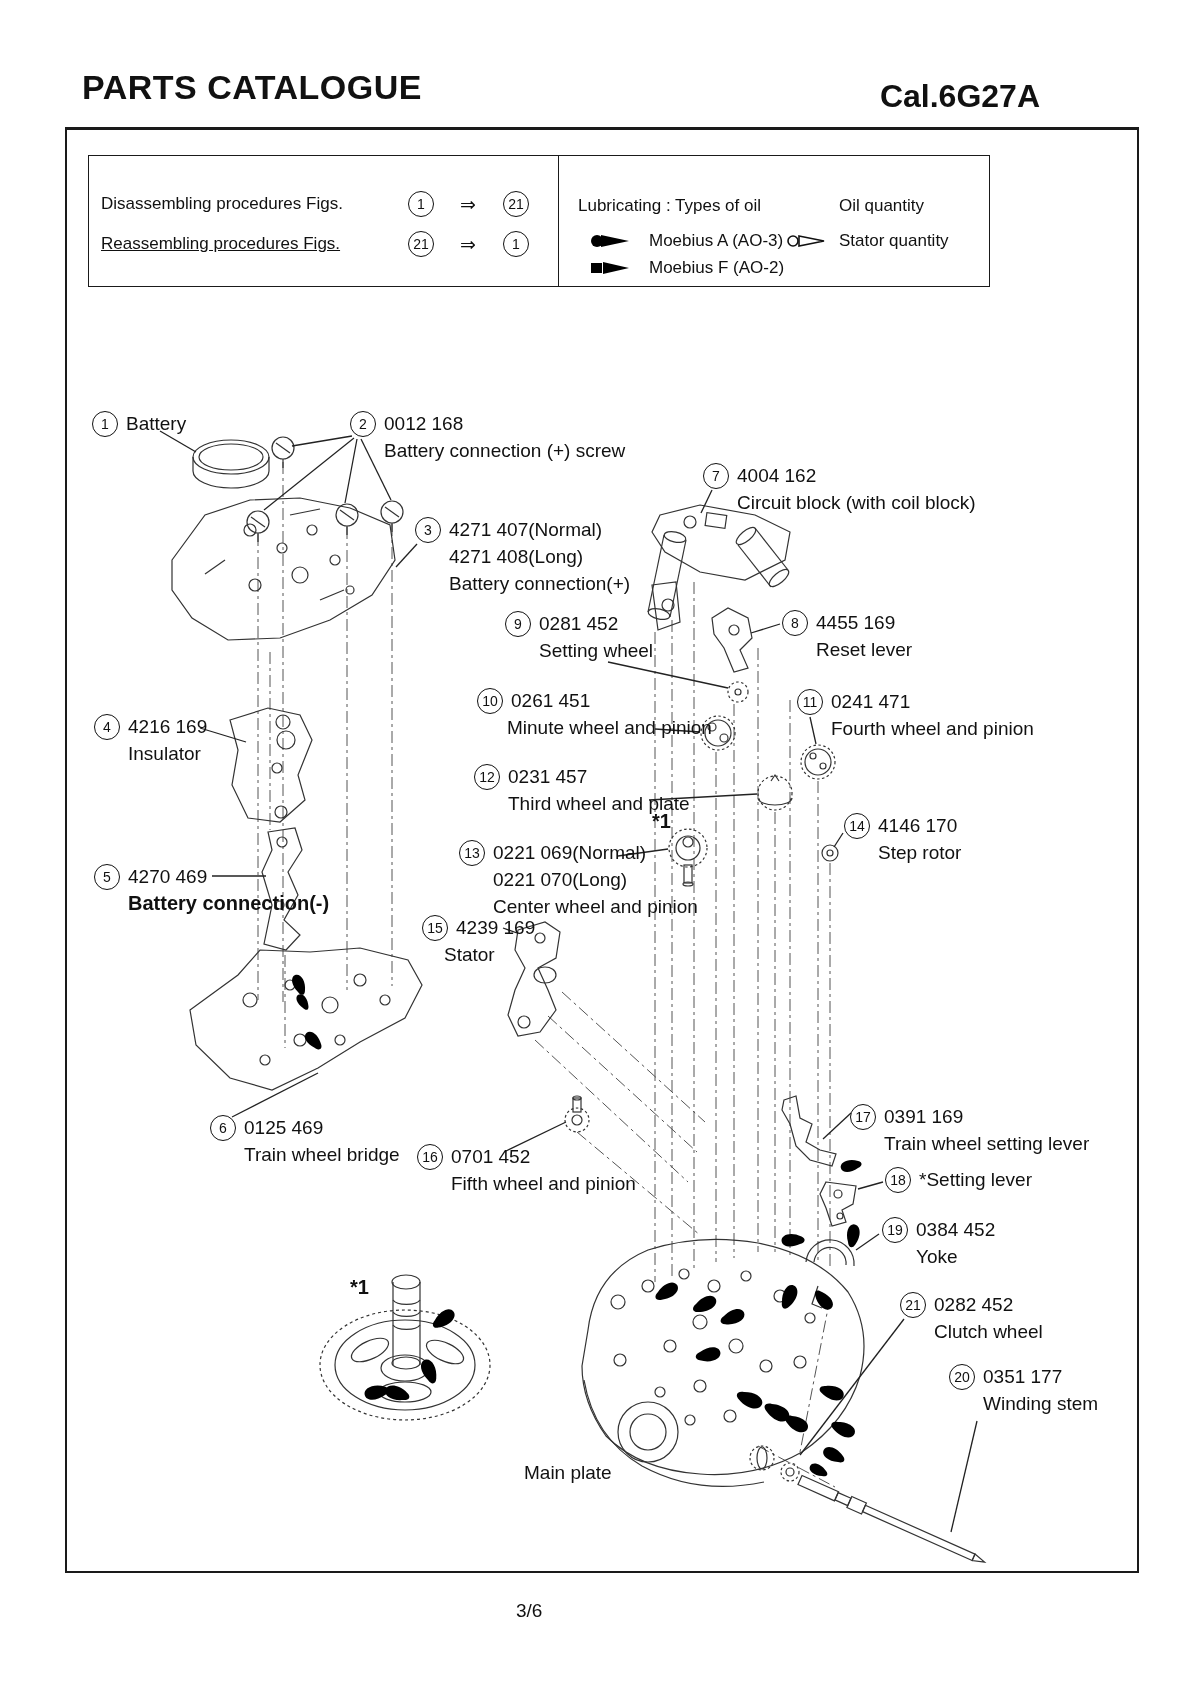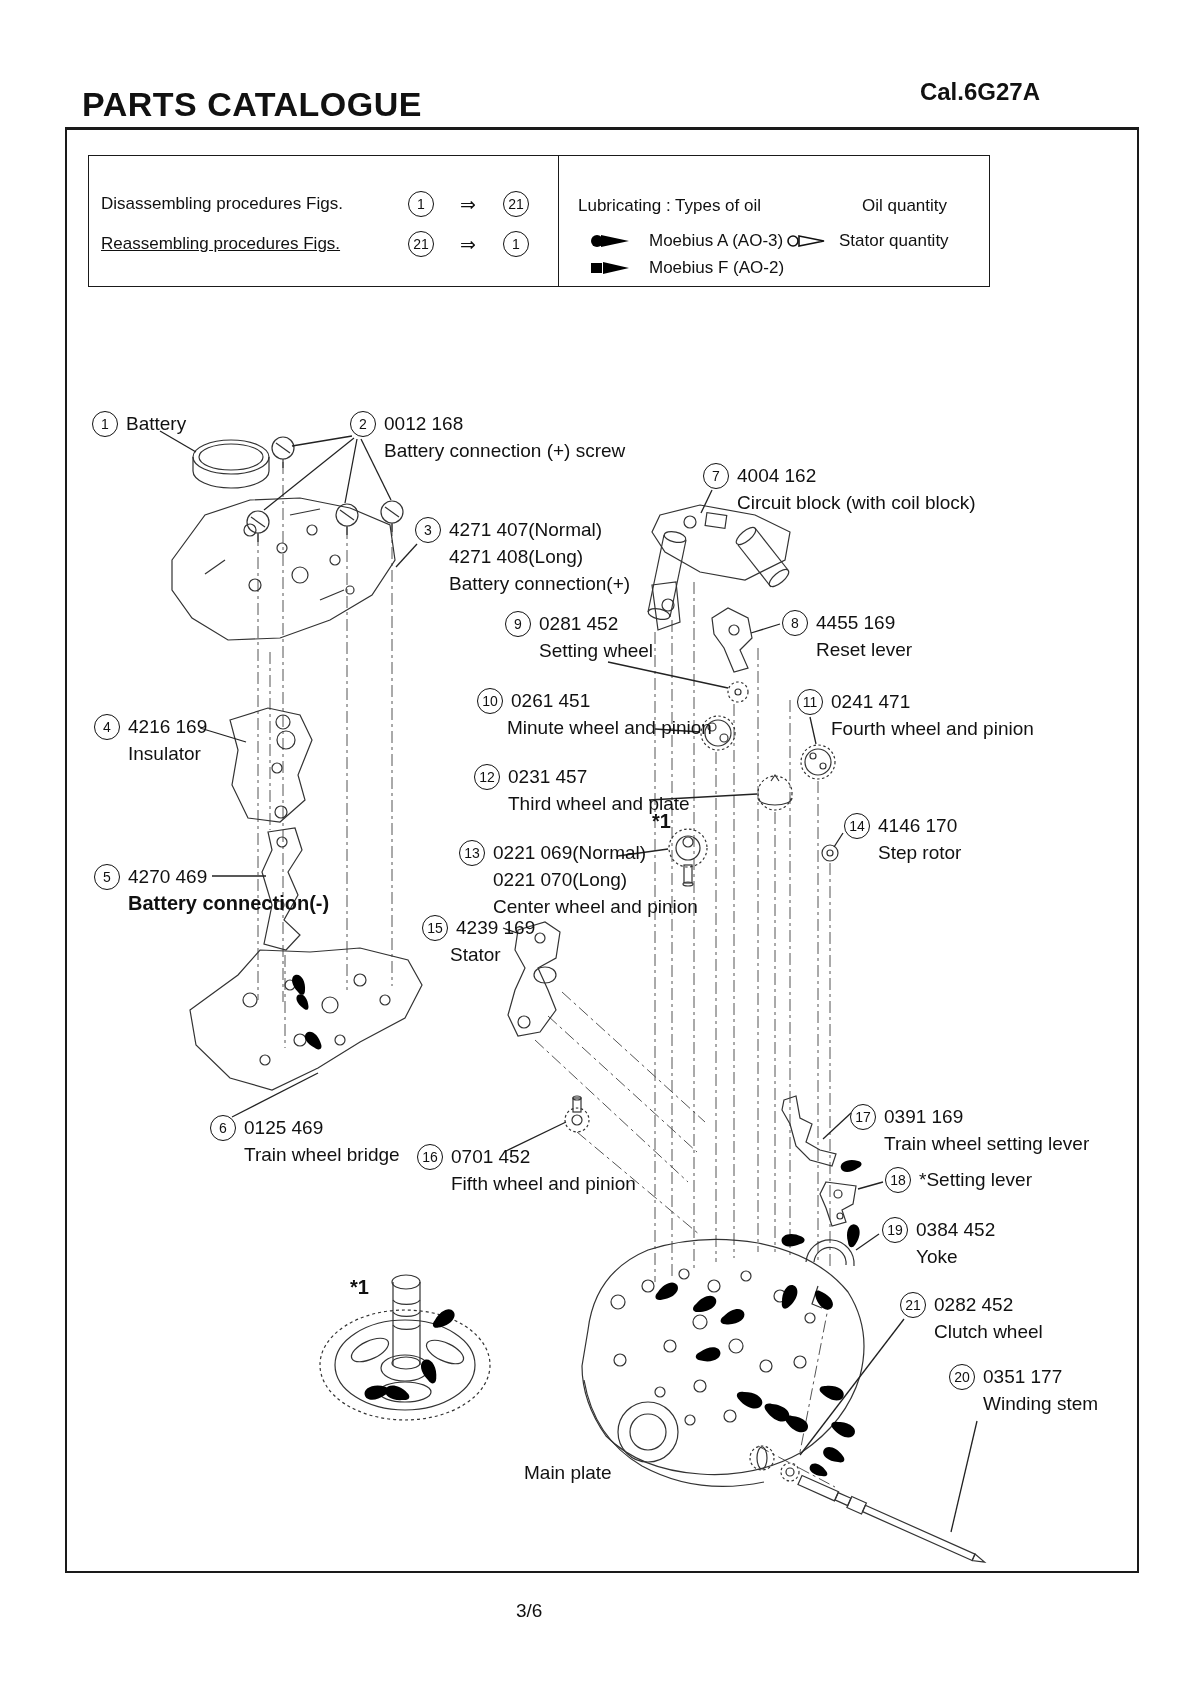--- a/index.html
+++ b/index.html
@@ -1,20 +1,20 @@
 <!DOCTYPE html>
 <html><head>
 <meta charset="utf-8">
 <style>
   html,body{margin:0;padding:0;background:#e8e8e8;}
   .page{position:relative;width:1200px;height:1699px;background:#ffffff;
         font-family:"Liberation Sans", sans-serif;color:#111;overflow:hidden;}
   .abs{position:absolute;white-space:nowrap;}
-  .page-title{left:82px;top:85px;font-size:34px;font-weight:700;letter-spacing:.5px;}
-  .model{left:868px;top:78px;width:172px;text-align:right;font-size:24px;font-weight:700;}
+  .page-title{left:82px;top:68px;font-size:34px;font-weight:700;letter-spacing:.5px;}
+  .model{left:868px;top:78px;width:172px;text-align:right;font-size:32px;font-weight:700;}
   .content-box{position:absolute;left:65px;top:127px;width:1070px;height:1441px;
         border:2px solid #1a1a1a;border-top-width:3px;}
   .info-box{position:absolute;left:88px;top:155px;width:900px;height:130px;border:1.6px solid #1a1a1a;}
   .info-divider{position:absolute;left:469px;top:0;width:0;height:100%;border-left:1.6px solid #1a1a1a;}
   .ib{position:absolute;transform:translateY(-50%);font-size:17px;white-space:nowrap;}
   .cnum{display:inline-flex;width:26px;height:26px;border:1.7px solid #111;border-radius:50%;
         align-items:center;justify-content:center;font-size:14px;line-height:1;flex:none;
         background:#fff;box-sizing:border-box;}
   .callout{position:absolute;font-size:19px;line-height:27px;white-space:nowrap;z-index:3;}
   .callout .row{display:flex;align-items:center;gap:8px;}
@@ -42,21 +42,21 @@
     <div class="ib" style="left:12px;top:48px;">Disassembling procedures Figs.</div>
     <div class="ib" style="left:319px;top:48px;"><span class="cnum">1</span></div>
     <div class="ib" style="left:371px;top:48px;font-size:19px;">⇒</div>
     <div class="ib" style="left:414px;top:48px;"><span class="cnum">21</span></div>
     <div class="ib" style="left:12px;top:88px;text-decoration:underline;">Reassembling procedures Figs.</div>
     <div class="ib" style="left:319px;top:88px;"><span class="cnum">21</span></div>
     <div class="ib" style="left:371px;top:88px;font-size:19px;">⇒</div>
     <div class="ib" style="left:414px;top:88px;"><span class="cnum">1</span></div>
 
     <div class="ib" style="left:489px;top:50px;">Lubricating : Types of oil</div>
-    <div class="ib" style="left:750px;top:50px;margin-left:23px;">Oil quantity</div>
+    <div class="ib" style="left:750px;top:50px;">Oil quantity</div>
     <svg class="legend-icon" style="left:500px;top:85px;" width="44" height="18">
       <circle cx="8" cy="9" r="6" fill="#000"></circle>
         <polygon points="12,3 40,9 12,15" fill="#000"></polygon>
     </svg>
     <div class="ib" style="left:560px;top:85px;">Moebius A (AO-3)</div>
     <svg class="legend-icon" style="left:697px;top:85px;" width="42" height="18">
       <circle cx="7" cy="9" r="5" fill="none" stroke="#111" stroke-width="1.6"></circle>
       <polygon points="13,4 38,9 13,14" fill="none" stroke="#111" stroke-width="1.6"></polygon>
     </svg>
     <div class="ib" style="left:750px;top:85px;">Stator quantity</div>
@@ -441,21 +441,21 @@
       </div>
     <div class="sub">
         <div>Step rotor</div>
       </div>
   </div>
   <div class="callout" style="left:422px;top:914px;">
     <div class="row">
         <span class="cnum">15</span>
         <span>4239 169</span>
       </div>
-    <div class="sub" style="margin-left:28px;">
+    <div class="sub" style="margin-left:22px;">
         <div>Stator</div>
       </div>
   </div>
   <div class="callout" style="left:417px;top:1143px;">
     <div class="row">
         <span class="cnum">16</span>
         <span>0701 452</span>
       </div>
     <div class="sub">
         <div>Fifth wheel and pinion</div>

